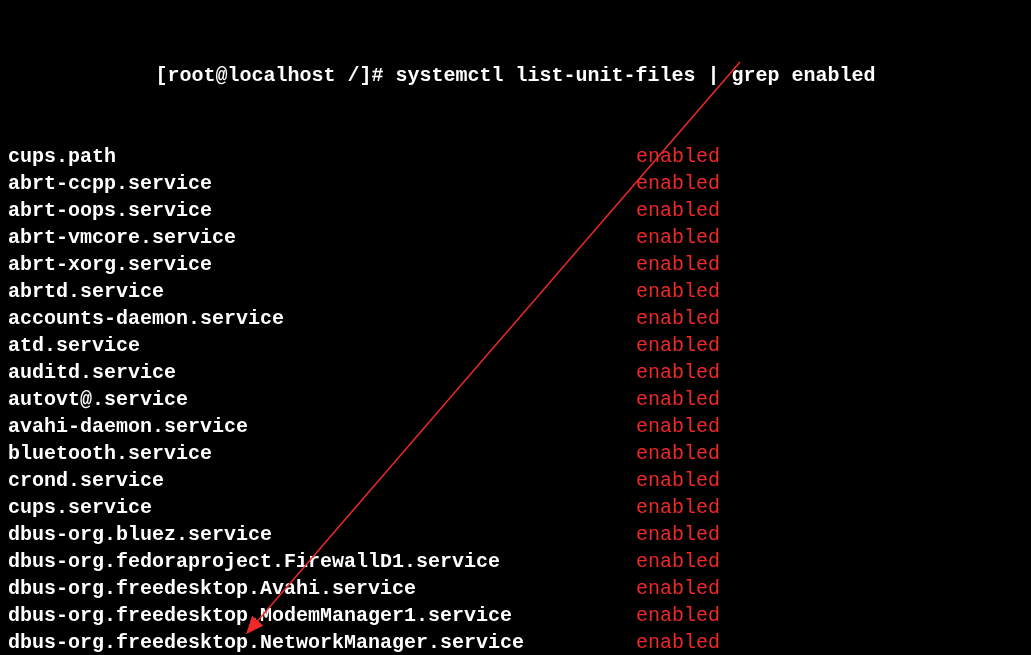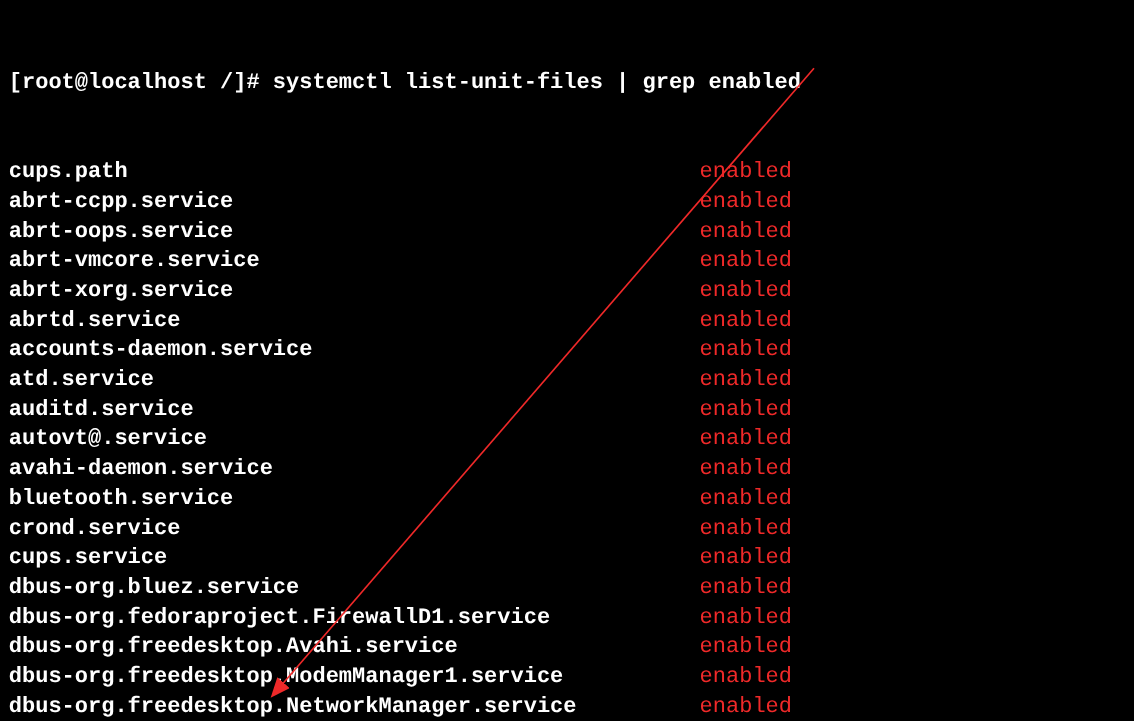--- a/index.html
+++ b/index.html
@@ -18,20 +18,21 @@
       overflow: hidden;
       position: relative;
       font-weight: bold;
       line-height: 1.35;
     }
     .terminal {
       white-space: pre;
     }
     .prompt {
       color: #ffffff;
+      text-align: center;
     }
     .row {
       display: flex;
     }
     .unit-name {
       color: #ffffff;
       width: 628px;
       display: inline-block;
     }
     .status-enabled {

